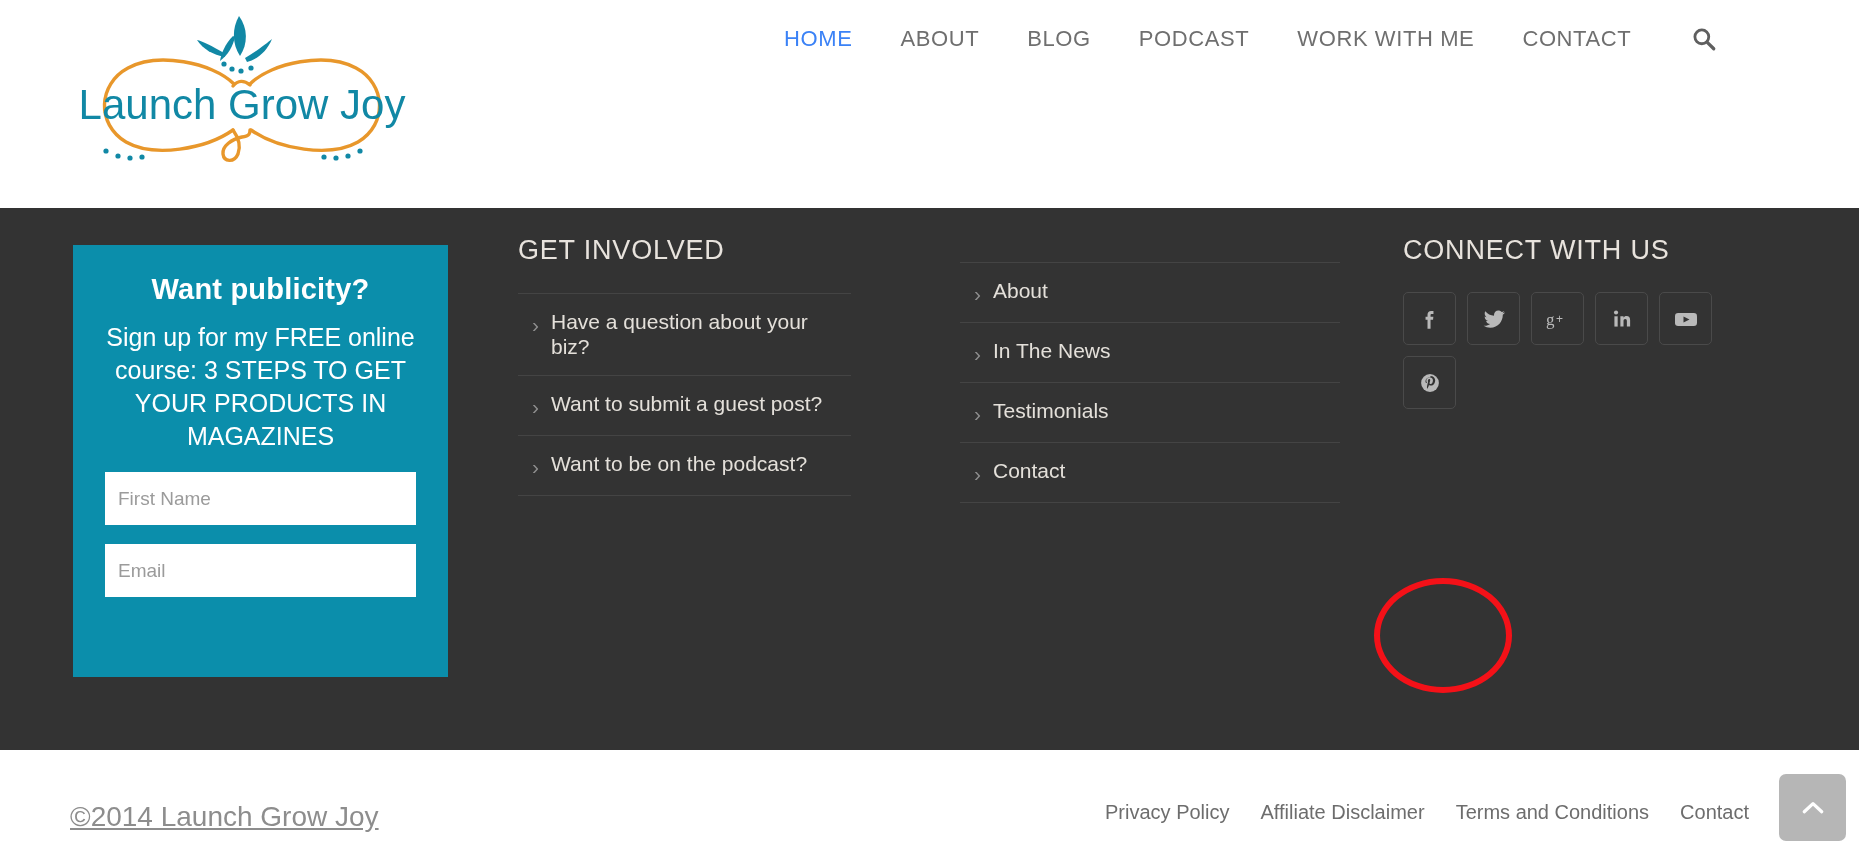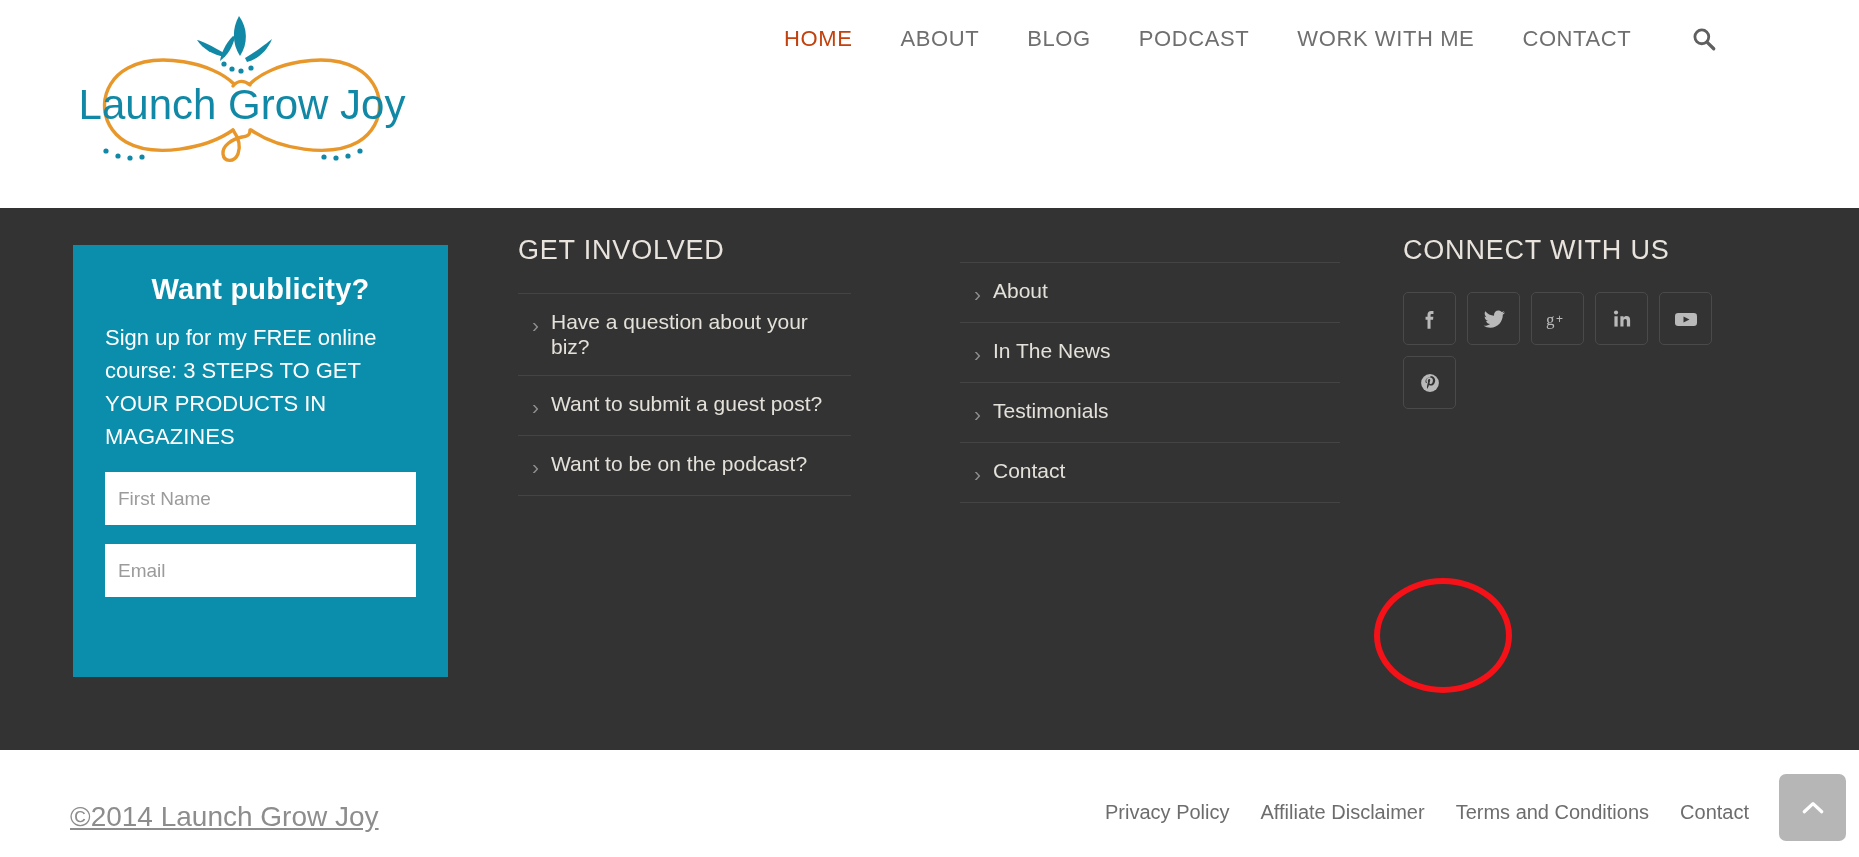--- a/index.html
+++ b/index.html
@@ -37,21 +37,21 @@
   }
   .nav-item {
     font-size: 22px;
     letter-spacing: 0.6px;
     color: #6f6f6f;
     padding: 0 24px;
     white-space: nowrap;
     cursor: pointer;
     text-decoration: none;
   }
-  .nav-item.active { color: #c2410c; }
+  .nav-item.active { color: #3b82f6; }
   .search-btn {
     margin-left: 32px;
     width: 34px;
     height: 34px;
     display: flex;
     align-items: center;
     justify-content: center;
     cursor: pointer;
   }
 
@@ -76,23 +76,23 @@
   .optin-title {
     font-size: 29px;
     font-weight: bold;
     color: #ffffff;
     text-align: center;
     line-height: 44px;
     letter-spacing: 0.2px;
   }
   .optin-sub {
     margin-top: 10px;
-    font-size: 22px;
+    font-size: 25px;
     color: #ffffff;
-    text-align: left;
+    text-align: center;
     line-height: 33px;
   }
   .optin-field {
     display: block;
     width: 311px;
     height: 53px;
     margin: 12px auto;
     margin-top: 19px;
     border: 0;
     background: #ffffff;

